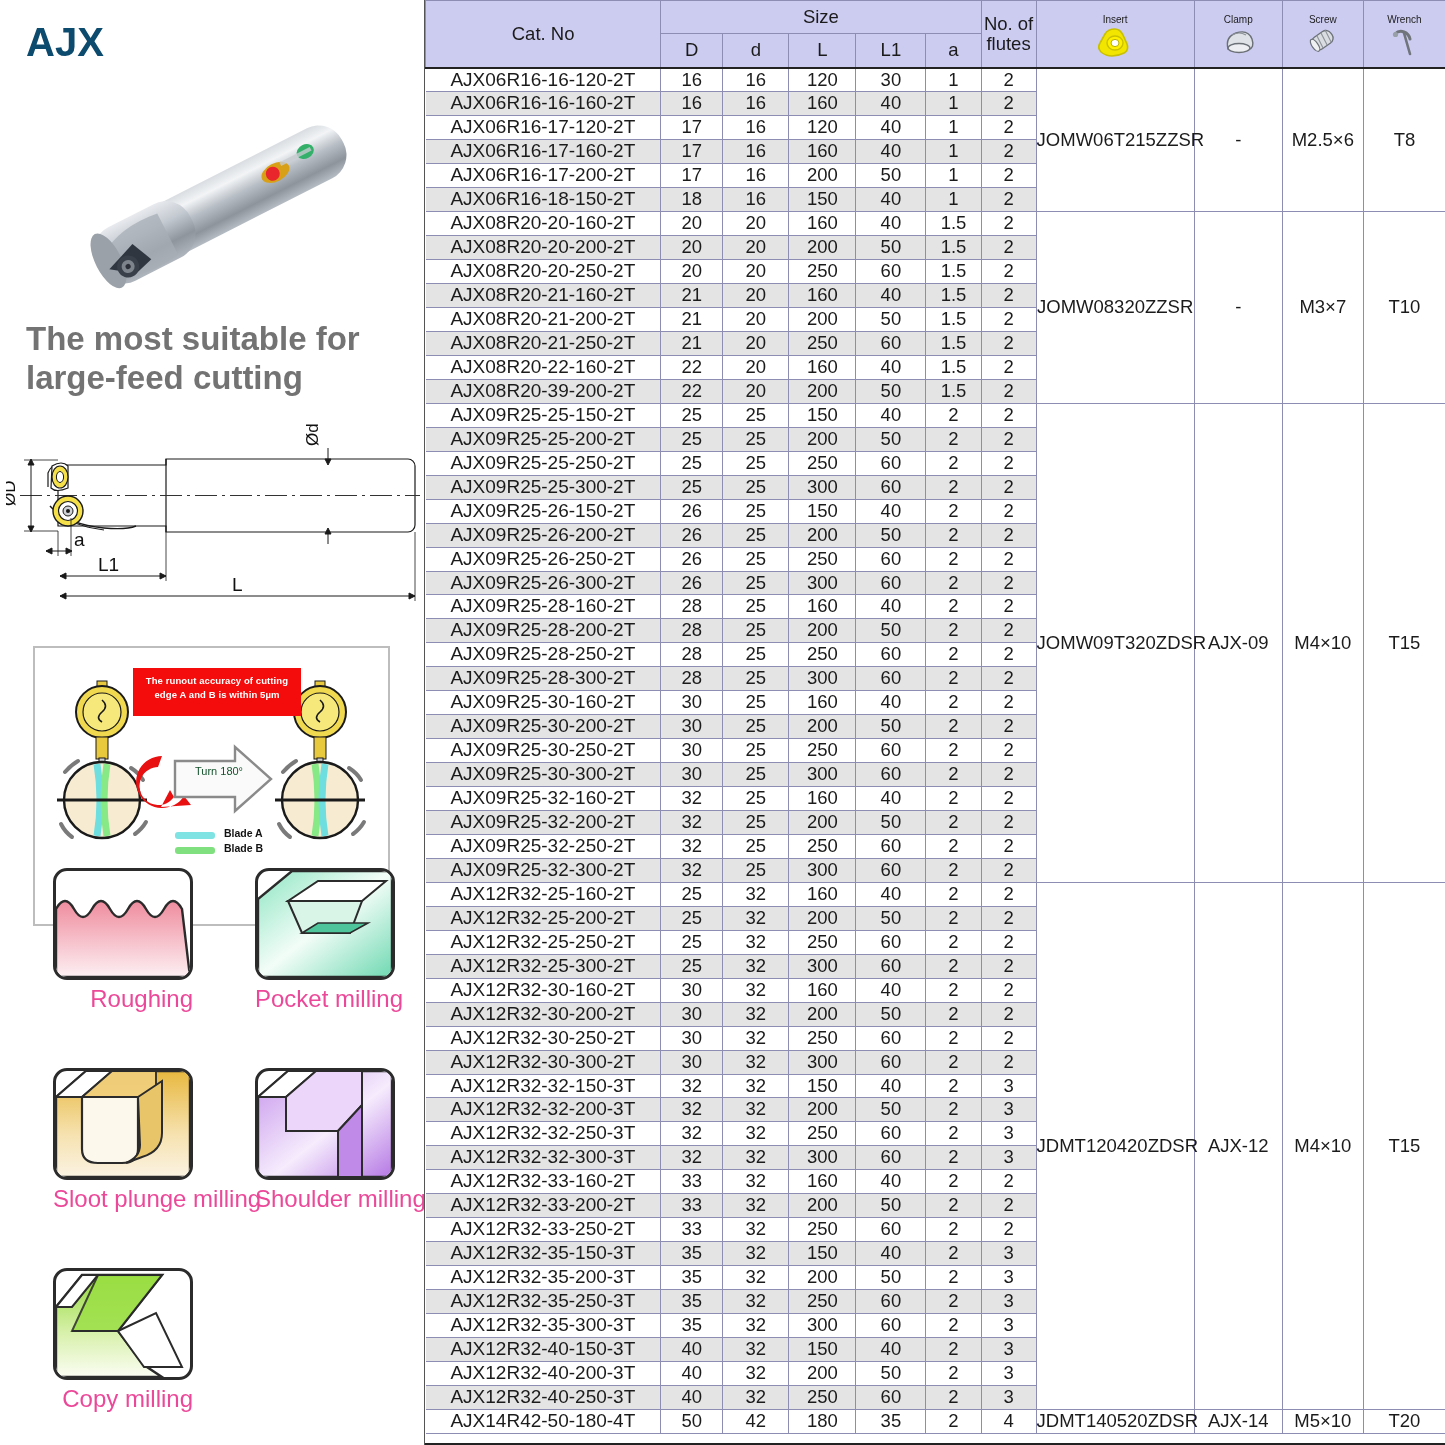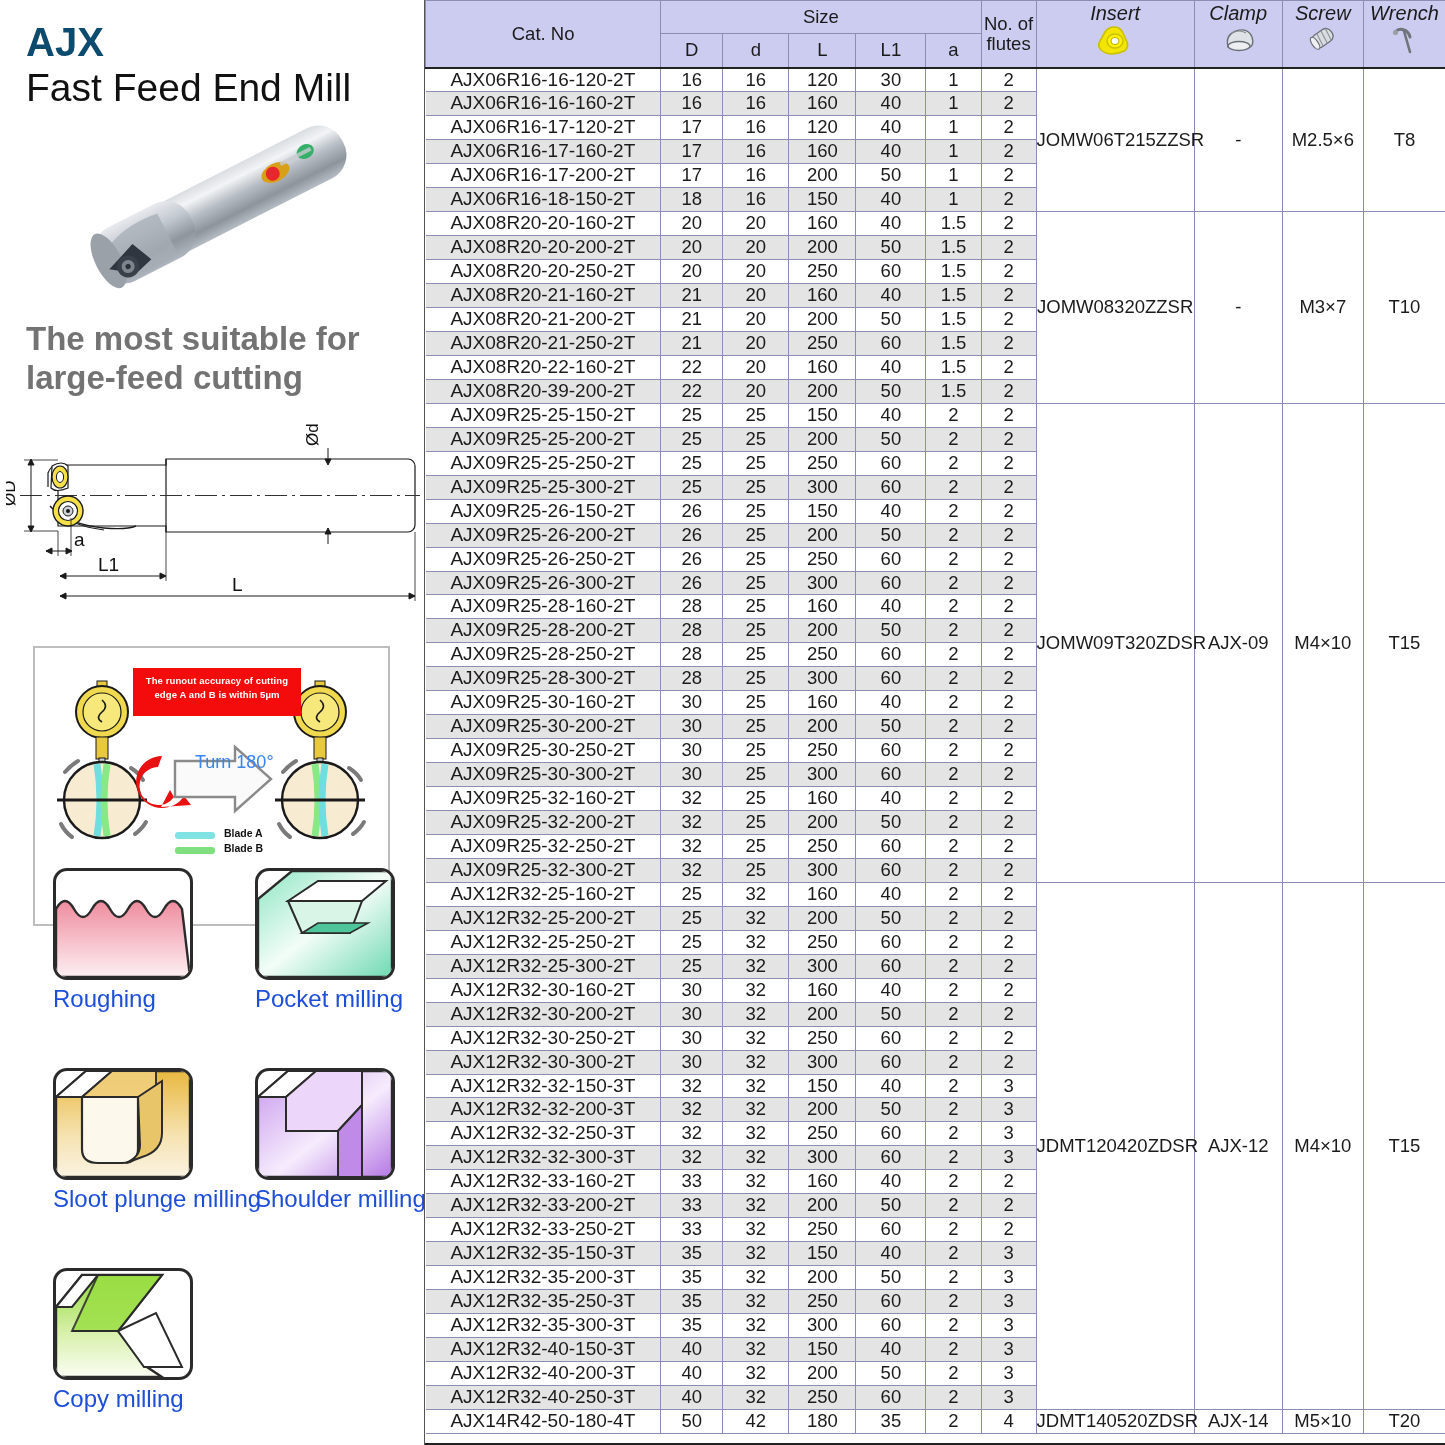--- a/index.html
+++ b/index.html
@@ -26,42 +26,42 @@
 
   
   .dim-draw { position:absolute; left:6px; top:418px; width:418px; height:185px; }
 
   
   .runout { position:absolute; left:33px; top:605px; width:357px; height:280px;
             border:2px solid #bdbdbd; background:#fff;margin-top:41px; }
   .runout-banner { position:absolute; left:98px; top:20px; width:168px; height:48px;
                    background:#f40b0b; color:#fff; font-size:9.5px; font-weight:bold;
                    line-height:1.45; text-align:center; padding-top:6px; letter-spacing:.1px; }
-  .turn-label { position:absolute; left:160px; top:104px; font-size:18px; color:#3b82f6; }
+  .turn-label { position:absolute; left:160px; top:117px; font-size:11px; color:#14532d; }
   .legend-txt { position:absolute; font-size:10.5px; font-weight:bold; color:#111; }
 
   
   .app-icon { position:absolute; }
   .app-box { width:140px; height:112px; border:3px solid #2b2b2b; border-radius:14px;
              overflow:hidden; position:relative; background:#fff; }
-  .app-label { margin-top:5px; text-align:left; font-size:24px; color:#1d4ed8;
+  .app-label { margin-top:5px; text-align:right; font-size:24px; color:#ec4899;
                white-space:nowrap; }
 
   
   #tablewrap { position:absolute; left:424px; top:0; width:1021px; height:1445px;
                border-left:1.5px solid #555; }
   table.spec { border-collapse:collapse; width:1021px; table-layout:fixed; }
   table.spec th, table.spec td { padding:0; margin:0; text-align:center;
       font-size:18.5px; color:#1b1b1b; border:1px solid #8d8db4;
       font-family:"Liberation Sans", sans-serif; }
   thead th { background:#ccccf1; font-weight:normal; font-size:19px; }
   thead tr.h1 th { height:33px; }
   thead tr.h2 th { height:34px; }
   th.hdr-small { font-size:15.5px; line-height:1.08; }
-  thead th.icon-h { font-size:20px; line-height:1.05; vertical-align:top; padding-top:2px;font-style:italic; }
+  thead th.icon-h { font-size:10px; line-height:1.05; vertical-align:top; padding-top:14px; }
 
   tbody td { height:22.96px; line-height:22.96px; border:none;
              border-right:1px solid #9a9a9a; }
   tbody tr td:first-child { text-align:center; font-size:19px; border-left:none; }
   tbody tr.alt td { background:#e4e4e4; }
   tbody tr.secstart td { border-top:1.6px solid #333; }
   tbody tr:first-child td { border-top:2.2px solid #222; }
   td.grp { border:1px solid #9a9a9a; border-top:1.6px solid #333; background:#fff !important;
            vertical-align:middle; font-size:18px; line-height:1.2; }
   td.num { font-size:19px; }
@@ -72,21 +72,20 @@
   .hdr-cell-inner { display:flex; flex-direction:column; align-items:center; justify-content:flex-start; height:100%; }
 </style>
 </head>
 <body>
 
 <div id="page">
 
   <div id="left">
 
     <div class="brand">AJX</div>
-    <div class="prod-title">Fast Feed End Mill</div>
 
     <svg class="tool-photo" viewBox="0 0 340 200">
       <defs>
         <linearGradient id="shank" x1="0" y1="0" x2="0" y2="1">
           <stop offset="0%" stop-color="#d9dde1"></stop>
             <stop offset="22%" stop-color="#f2f4f6"></stop>
           <stop offset="48%" stop-color="#b9bfc6"></stop>
             <stop offset="78%" stop-color="#8d949c"></stop>
           <stop offset="100%" stop-color="#b6bcc3"></stop>
         </linearGradient>

